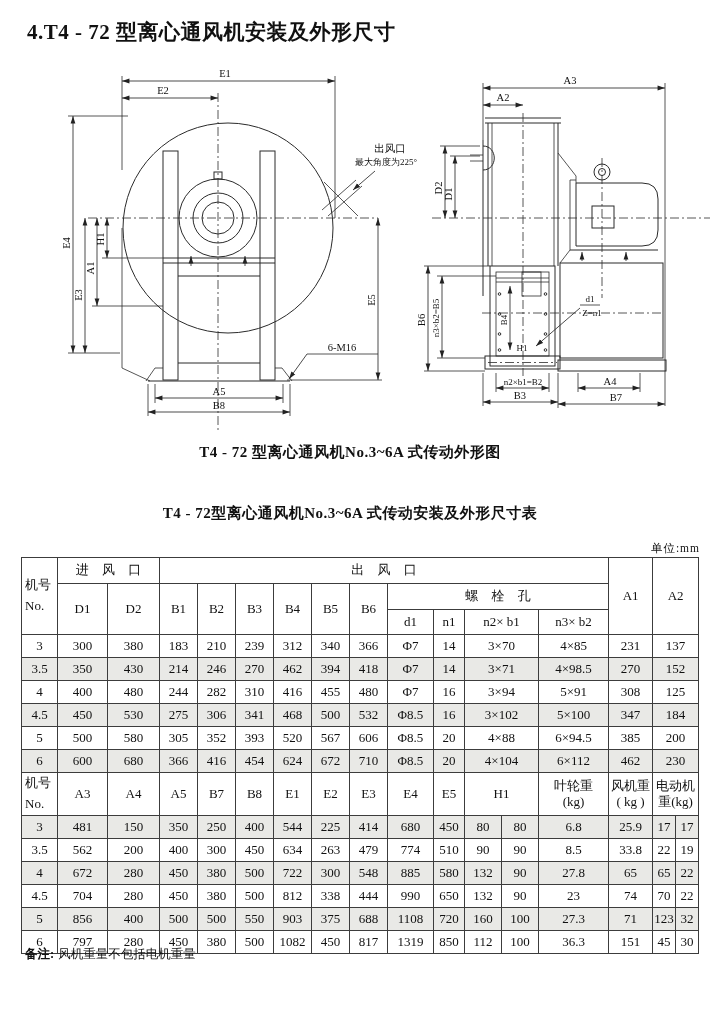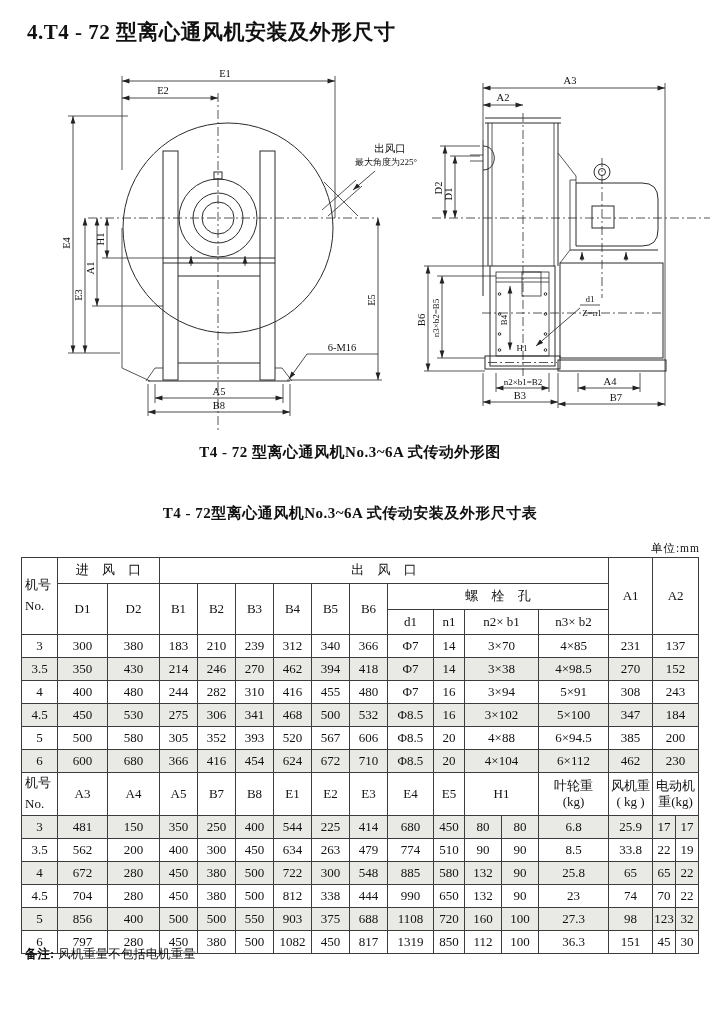--- a/index.html
+++ b/index.html
@@ -314,41 +314,41 @@
           <td>350</td>
           <td>430</td>
           <td>214</td>
           <td>246</td>
           <td>270</td>
           <td>462</td>
           <td>394</td>
           <td>418</td>
           <td>Φ7</td>
           <td>14</td>
-          <td>3×38</td>
+          <td>3×71</td>
           <td>4×98.5</td>
           <td>270</td>
           <td>152</td>
         </tr>
         <tr>
           <td>4</td>
           <td>400</td>
           <td>480</td>
           <td>244</td>
           <td>282</td>
           <td>310</td>
           <td>416</td>
           <td>455</td>
           <td>480</td>
           <td>Φ7</td>
           <td>16</td>
           <td>3×94</td>
           <td>5×91</td>
           <td>308</td>
-          <td>243</td>
+          <td>125</td>
         </tr>
         <tr>
           <td>4.5</td>
           <td>450</td>
           <td>530</td>
           <td>275</td>
           <td>306</td>
           <td>341</td>
           <td>468</td>
           <td>500</td>
@@ -494,21 +494,21 @@
           <td>450</td>
           <td>380</td>
           <td>500</td>
           <td>722</td>
           <td>300</td>
           <td>548</td>
           <td>885</td>
           <td>580</td>
           <td>132</td>
           <td>90</td>
-          <td>25.8</td>
+          <td>27.8</td>
           <td>65</td>
           <td>65</td>
           <td>22</td>
         </tr>
         <tr>
           <td>4.5</td>
           <td>704</td>
           <td>280</td>
           <td>450</td>
           <td>380</td>
@@ -533,21 +533,21 @@
           <td>500</td>
           <td>550</td>
           <td>903</td>
           <td>375</td>
           <td>688</td>
           <td>1108</td>
           <td>720</td>
           <td>160</td>
           <td>100</td>
           <td>27.3</td>
-          <td>98</td>
+          <td>71</td>
           <td>123</td>
           <td>32</td>
         </tr>
         <tr>
           <td>6</td>
           <td>797</td>
           <td>280</td>
           <td>450</td>
           <td>380</td>
           <td>500</td>

